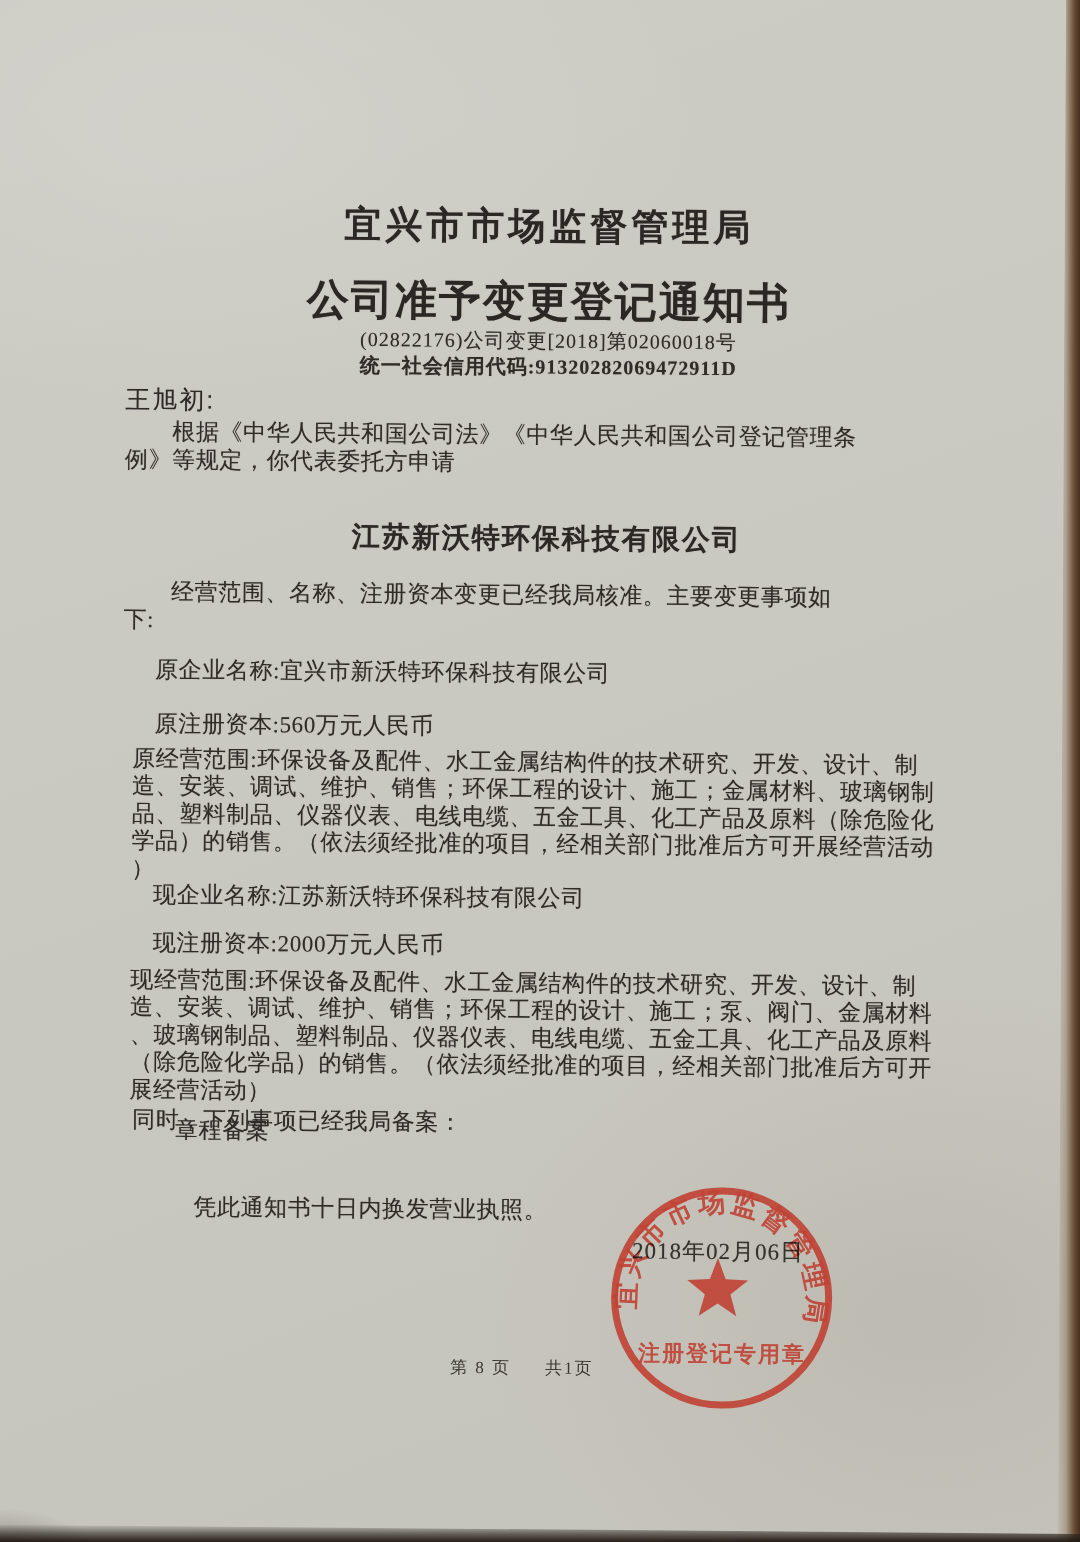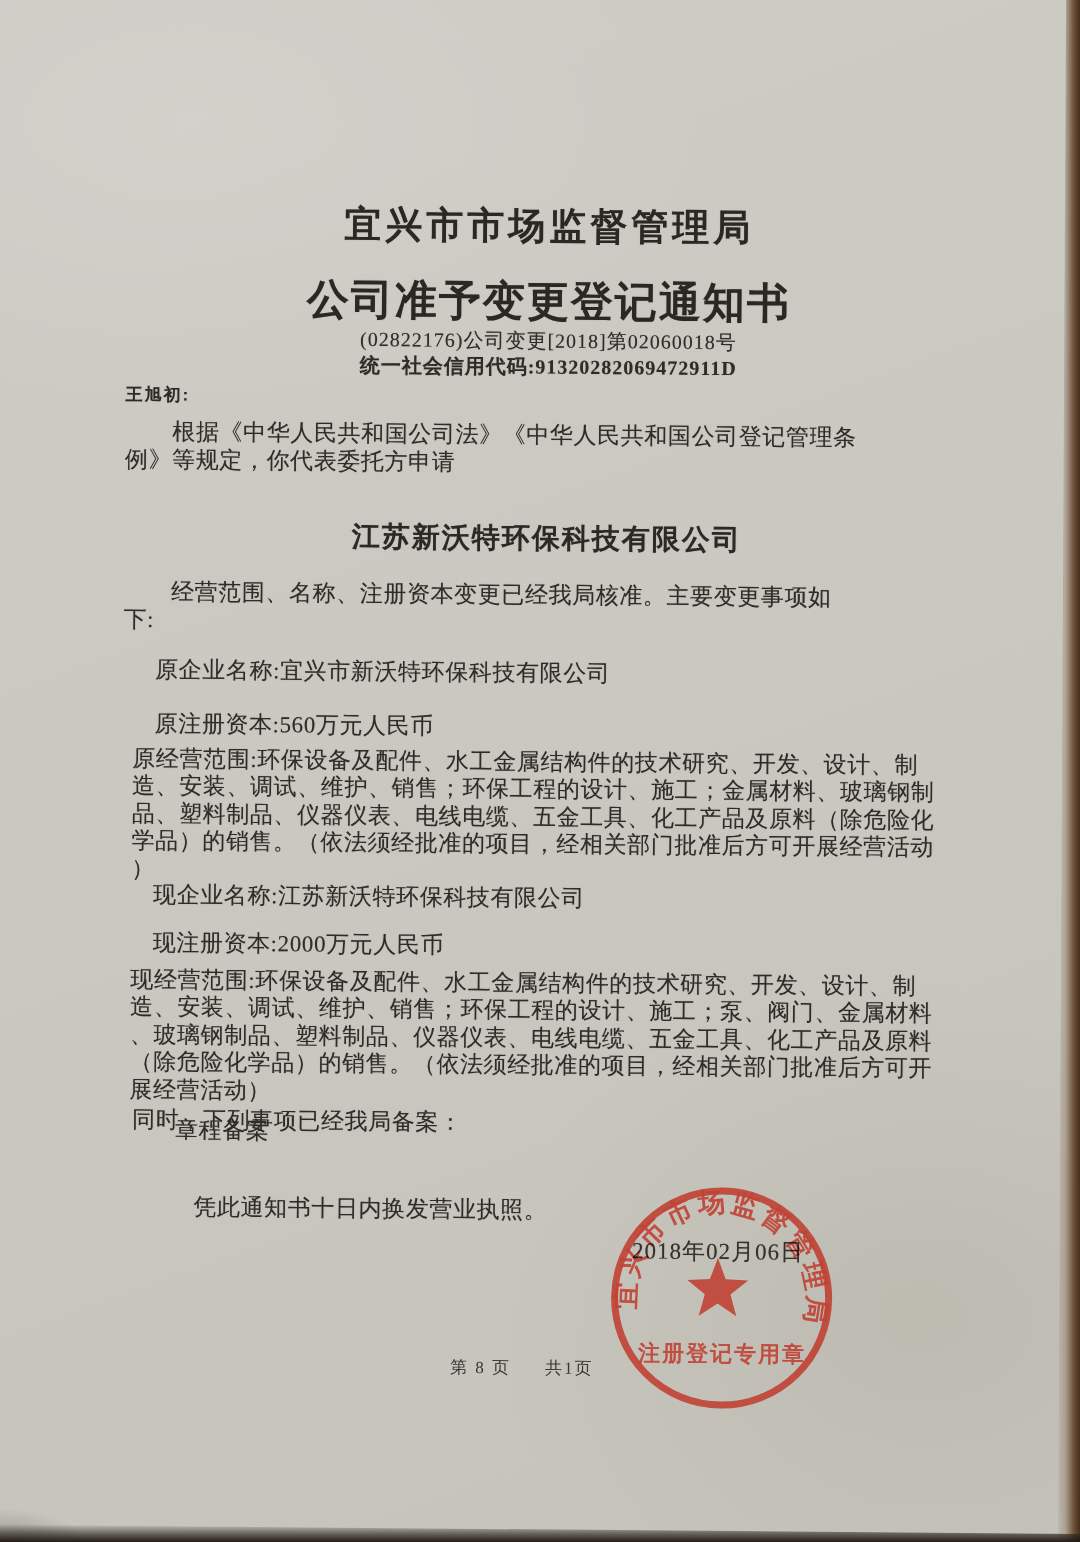--- a/index.html
+++ b/index.html
@@ -19,21 +19,21 @@
   .blk{position:absolute;white-space:pre-line;}
   .center{left:127px;width:845px;text-align:center;}
   .sans{font-family:"Liberation Sans","DejaVu Sans",sans-serif;}
   .soft{text-shadow:0 0 1px rgba(47,44,40,.35);}
 
   .authority{top:198px;font-size:37px;font-weight:700;letter-spacing:4px;color:#2a2724;}
   .doc-title{top:270px;font-size:42px;font-weight:700;letter-spacing:2px;color:#2a2724;}
   .doc-number{top:324px;font-size:20px;letter-spacing:1px;}
   .credit-code{top:350px;font-size:20px;font-weight:700;letter-spacing:1px;}
 
-  .salutation{left:127px;top:383px;font-size:17px;font-weight:700;letter-spacing:2px;color:#2c2926;}
+  .salutation{left:127px;top:383px;font-size:25px;font-weight:400;letter-spacing:2px;color:#2c2926;}
   .intro{left:127px;top:418px;width:852px;font-size:23px;line-height:27.5px;letter-spacing:.6px;}
   .company{top:516px;font-size:28px;font-weight:700;letter-spacing:2px;color:#2b2825;}
   .approval{left:127px;top:578px;width:852px;font-size:23px;line-height:27.5px;letter-spacing:.6px;}
 
   .item{font-size:23px;line-height:27px;letter-spacing:.6px;}
   .orig-name{left:159px;top:656px;}
   .orig-capital{left:159px;top:710px;}
   .scope{font-size:23px;line-height:27.4px;letter-spacing:.6px;width:860px;}
   .orig-scope{left:137px;top:745px;}
   .new-name{left:159px;top:881px;}

